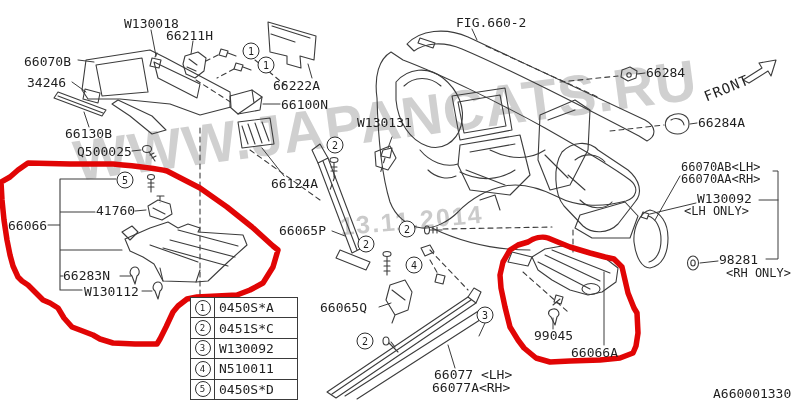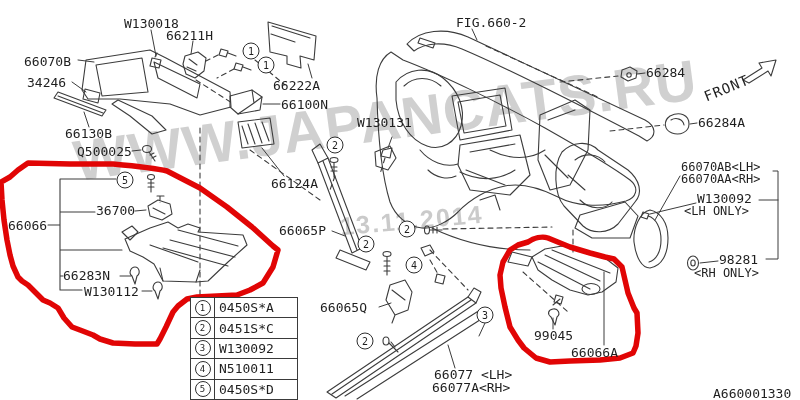--- a/index.html
+++ b/index.html
@@ -255,41 +255,41 @@
       <path d="M528,242 C534,238 542,236 548,238 L570,247 590,253 605,257 614,259 622,267 L628,293 634,308 637,313 638,333 636,346 633,353 L620,358 600,360 570,361 550,362 536,358 L524,348 518,340 510,327 505,307 501,288 500,275 503,262 510,250 518,245 528,242 Z"></path>
     </g>
   </svg>
 
   <span class="lbl" style="left:124px;top:17px">W130018</span>
   <span class="lbl" style="left:166px;top:29px">66211H</span>
   <span class="lbl" style="left:24px;top:55px">66070B</span>
   <span class="lbl" style="left:27px;top:76px">34246</span>
   <span class="lbl" style="left:65px;top:127px">66130B</span>
   <span class="lbl" style="left:77px;top:145px">Q500025</span>
-  <span class="lbl" style="left:96px;top:204px">36700</span>
+  <span class="lbl" style="left:96px;top:204px">41760</span>
   <span class="lbl" style="left:8px;top:219px">66066</span>
   <span class="lbl" style="left:63px;top:269px">66283N</span>
   <span class="lbl" style="left:84px;top:285px">W130112</span>
   <span class="lbl" style="left:273px;top:79px">66222A</span>
   <span class="lbl" style="left:281px;top:98px">66100N</span>
   <span class="lbl" style="left:271px;top:177px">66124A</span>
   <span class="lbl" style="left:357px;top:116px">W130131</span>
   <span class="lbl" style="left:279px;top:224px">66065P</span>
   <span class="lbl" style="left:320px;top:301px">66065Q</span>
   <span class="lbl" style="left:434px;top:368px">66077 &lt;LH&gt;</span>
   <span class="lbl" style="left:432px;top:381px">66077A&lt;RH&gt;</span>
   <span class="lbl" style="left:456px;top:16px">FIG.660-2</span>
   <span class="lbl" style="left:646px;top:66px">66284</span>
   <span class="lbl" style="left:698px;top:116px">66284A</span>
   <span class="lbl small" style="left:681px;top:161px">66070AB&lt;LH&gt;</span>
   <span class="lbl small" style="left:681px;top:173px">66070AA&lt;RH&gt;</span>
   <span class="lbl" style="left:697px;top:192px">W130092</span>
   <span class="lbl small" style="left:684px;top:205px">&lt;LH ONLY&gt;</span>
   <span class="lbl" style="left:719px;top:253px">98281</span>
-  <span class="lbl small" style="left:694px;top:267px">&lt;RH ONLY&gt;</span>
+  <span class="lbl small" style="left:726px;top:267px">&lt;RH ONLY&gt;</span>
   <span class="lbl" style="left:534px;top:329px">99045</span>
   <span class="lbl" style="left:571px;top:346px">66066A</span>
   <span class="lbl" style="left:713px;top:387px">A660001330</span>
   <span class="front-lbl">FRONT</span>
 
   <span class="co" style="left:251px;top:51px">1</span>
   <span class="co" style="left:266px;top:65px">1</span>
   <span class="co" style="left:125px;top:180px">5</span>
   <span class="co" style="left:335px;top:145px">2</span>
   <span class="co" style="left:407px;top:229px">2</span>

